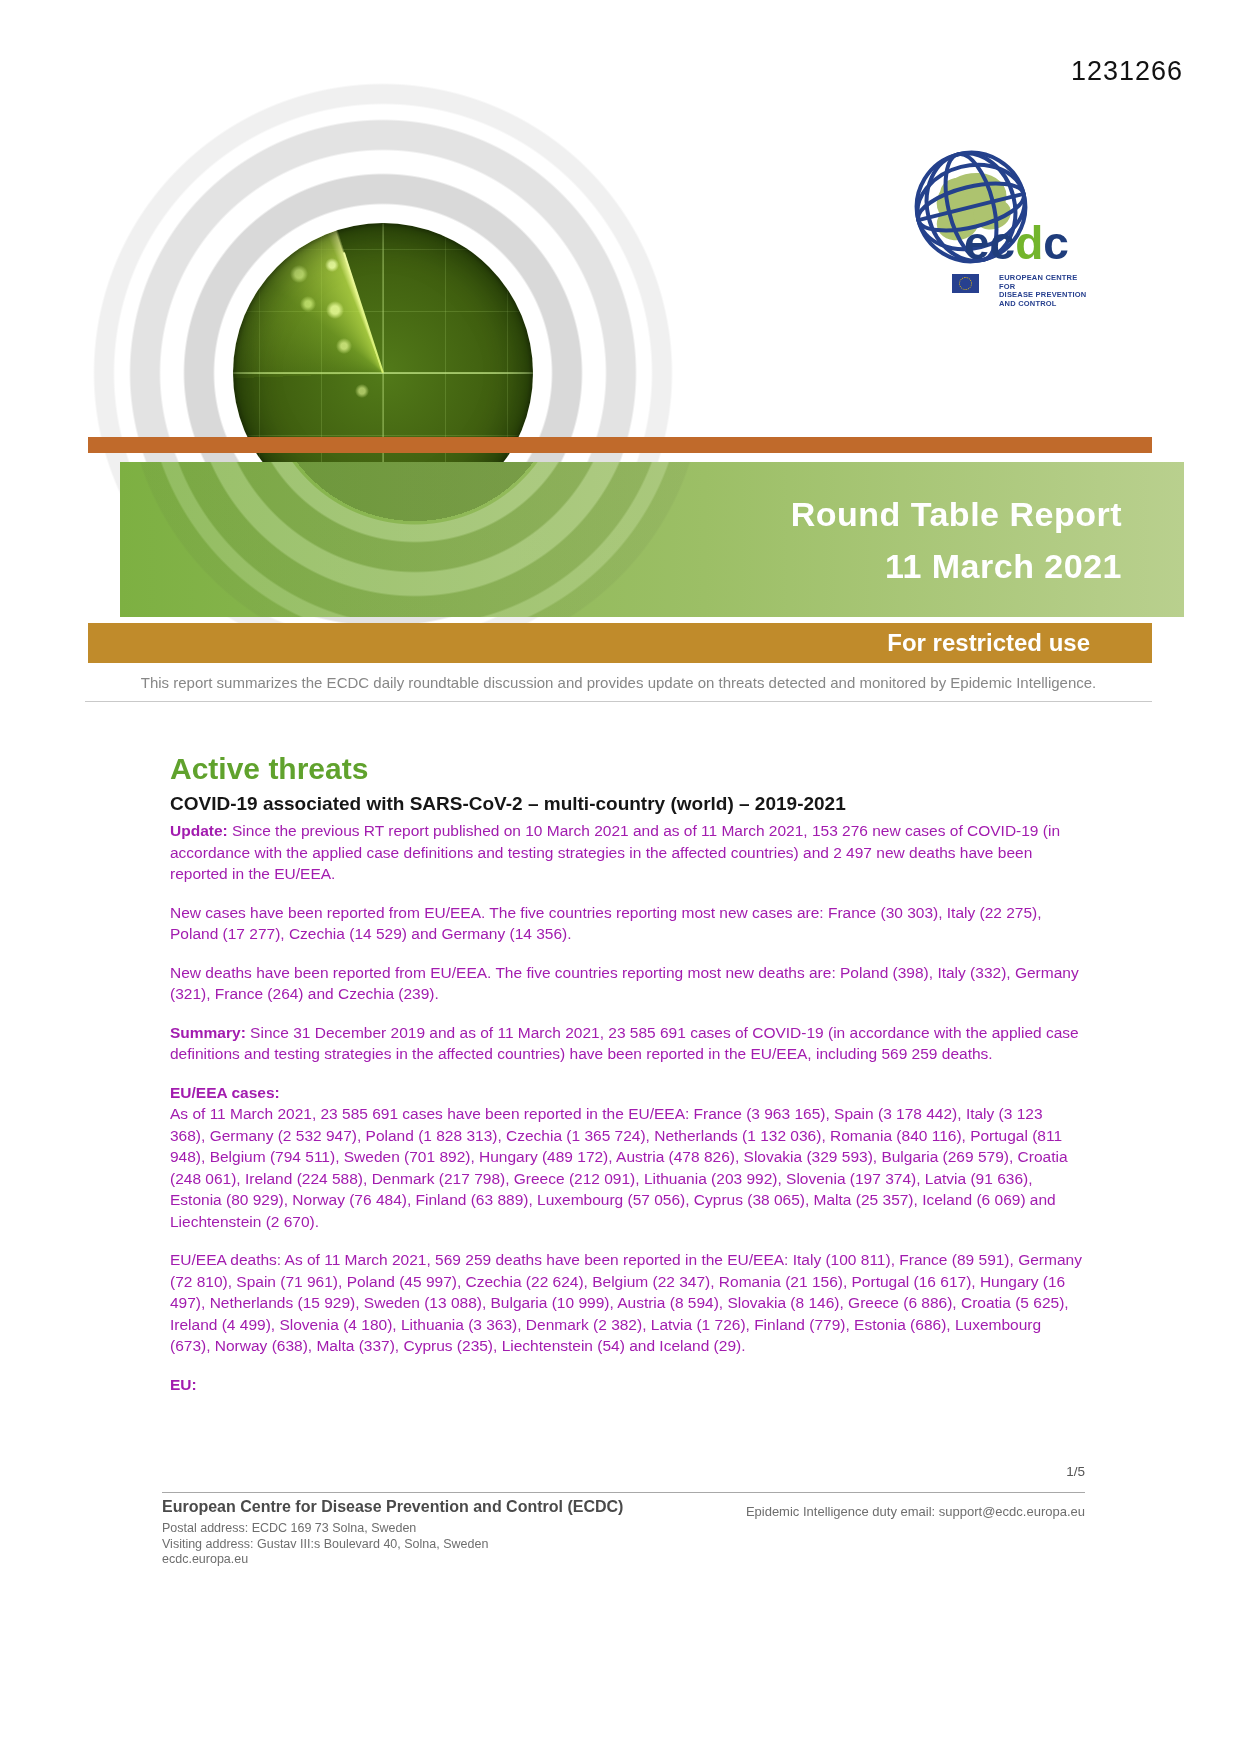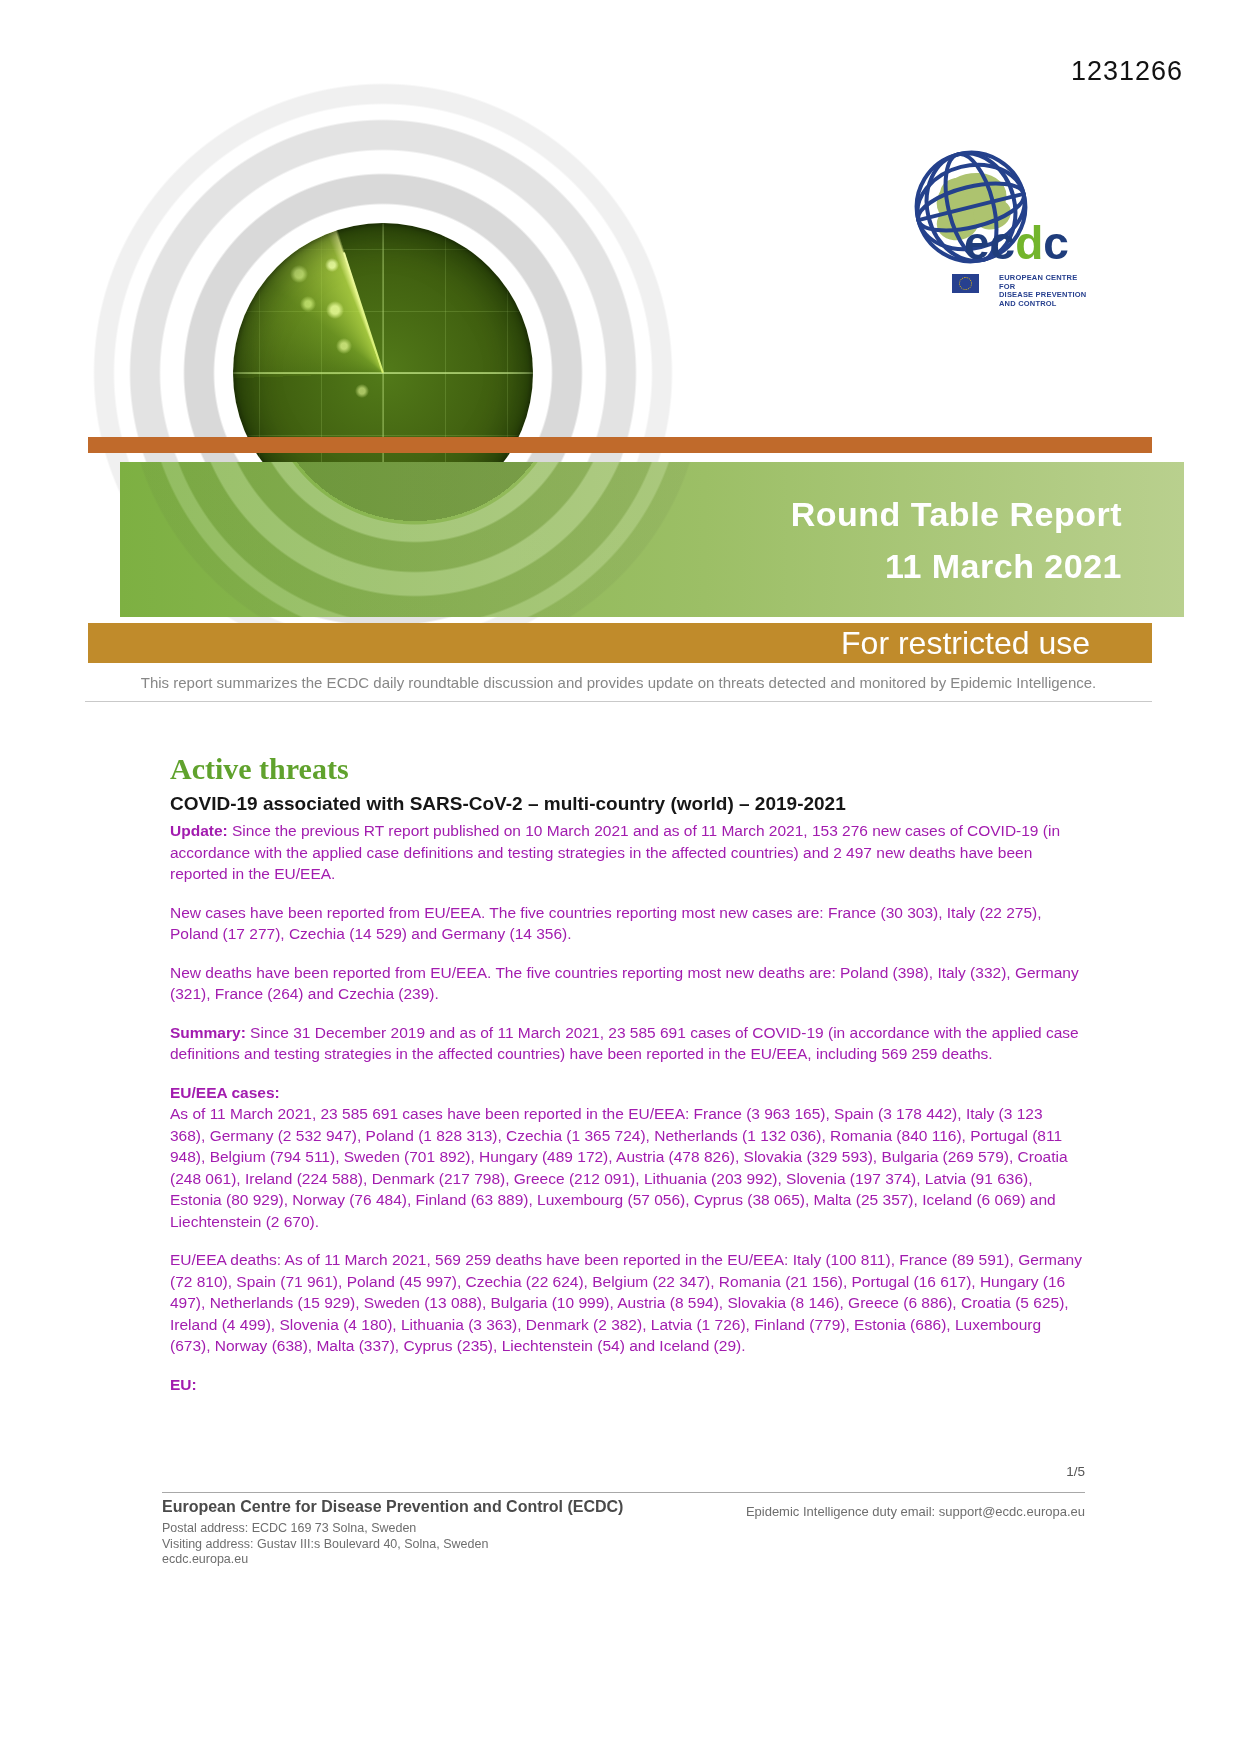--- a/index.html
+++ b/index.html
@@ -99,33 +99,33 @@
   }
   .banner-title{
     color:#ffffff; font-weight:bold; font-size:34px; line-height:52px;
     letter-spacing:0.5px;
   }
   .bar-gold{
     position:absolute; left:88px; top:623px; width:1064px; height:40px;
     background:#c08b2b; display:flex; align-items:center; justify-content:flex-end;
     padding-right:62px; box-sizing:border-box;
   }
-  .bar-gold span{color:#ffffff; font-weight:normal; font-size:32px;}
+  .bar-gold span{color:#ffffff; font-weight:bold; font-size:24px;}
   .tagline{
     position:absolute; left:85px; top:674px; width:1067px;
     text-align:center; font-size:15px; color:#878787;
   }
   .tagline-rule{
     position:absolute; left:85px; top:701px; width:1067px; height:0;
     border-top:1px solid #c9c9c9;
   }
   
   .content{position:absolute; left:170px; top:752px; width:912px;}
   .section-title{
-    margin:0 0 6px 0; font-size:30px; line-height:34px; font-weight:bold; color:#60a22d;font-family:Liberation Serif, serif;
+    margin:0 0 6px 0; font-size:30px; line-height:34px; font-weight:bold; color:#60a22d;
   }
   .threat-title{
     margin:0 0 4px 0; font-size:19px; line-height:24px; font-weight:bold; color:#161616;
   }
   .content p{margin:0 0 17px 0; font-size:15.5px; line-height:21.5px; color:#a21caf;}
   .content b.block{display:block;}
   
   .page-num{
     position:absolute; top:1464px; left:162px; width:923px;
     text-align:right; font-size:13.5px; color:#555555;

